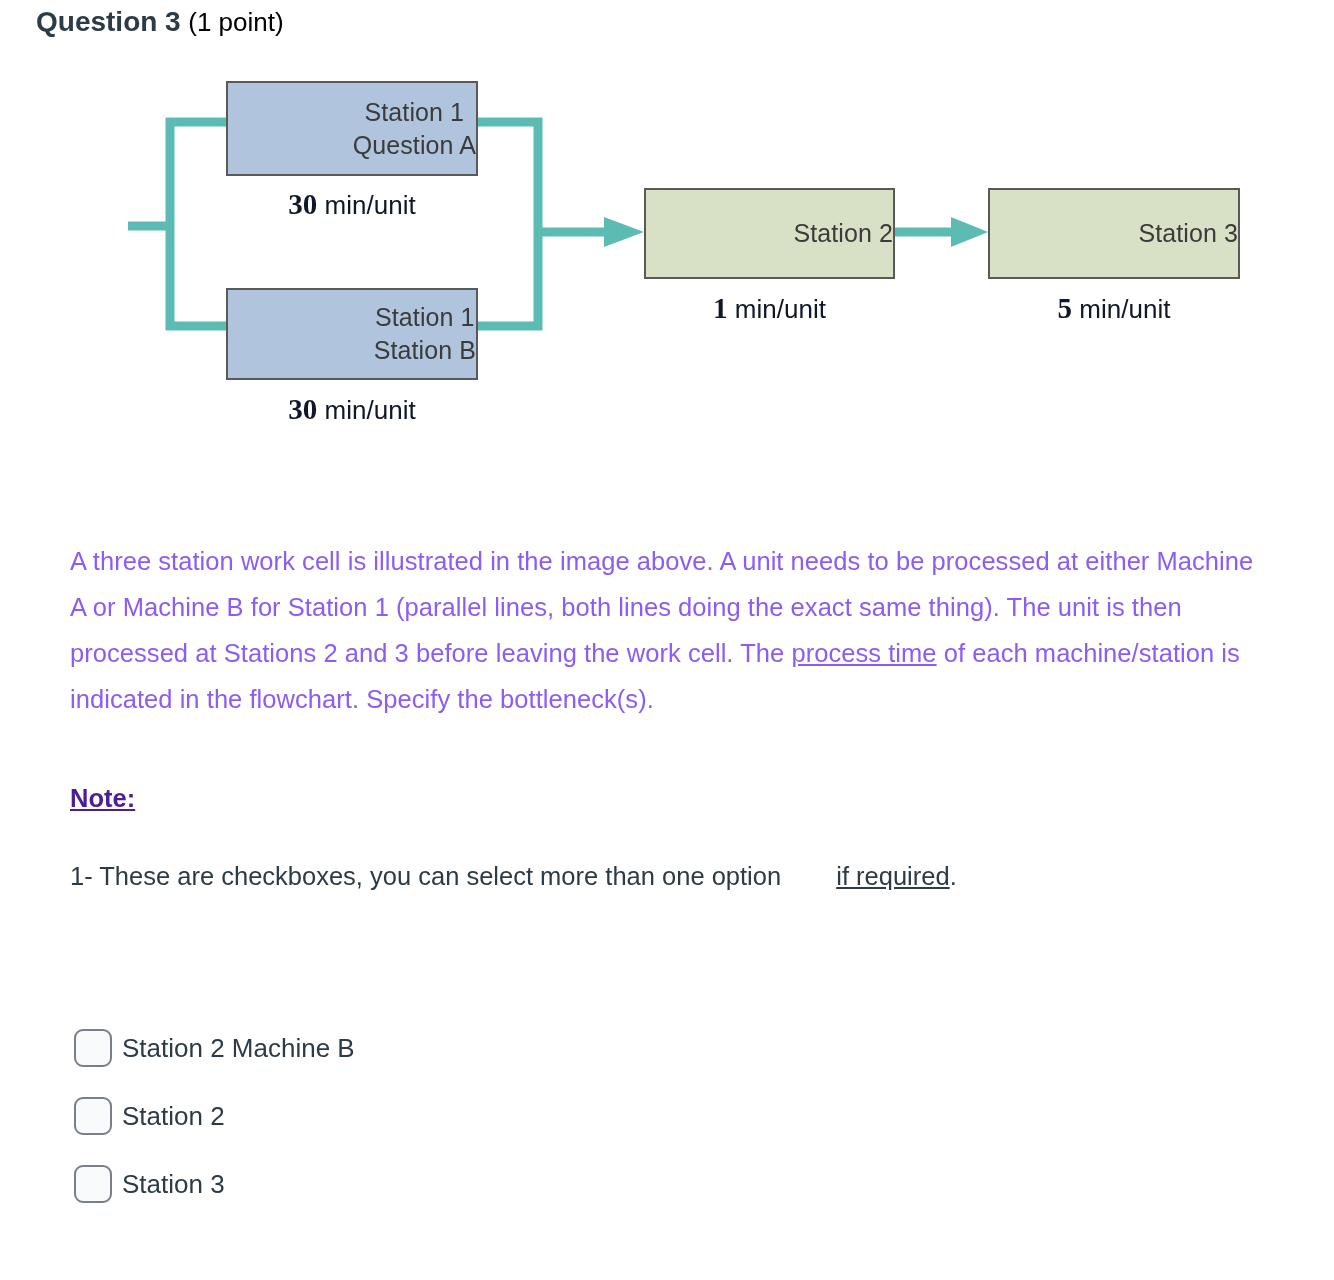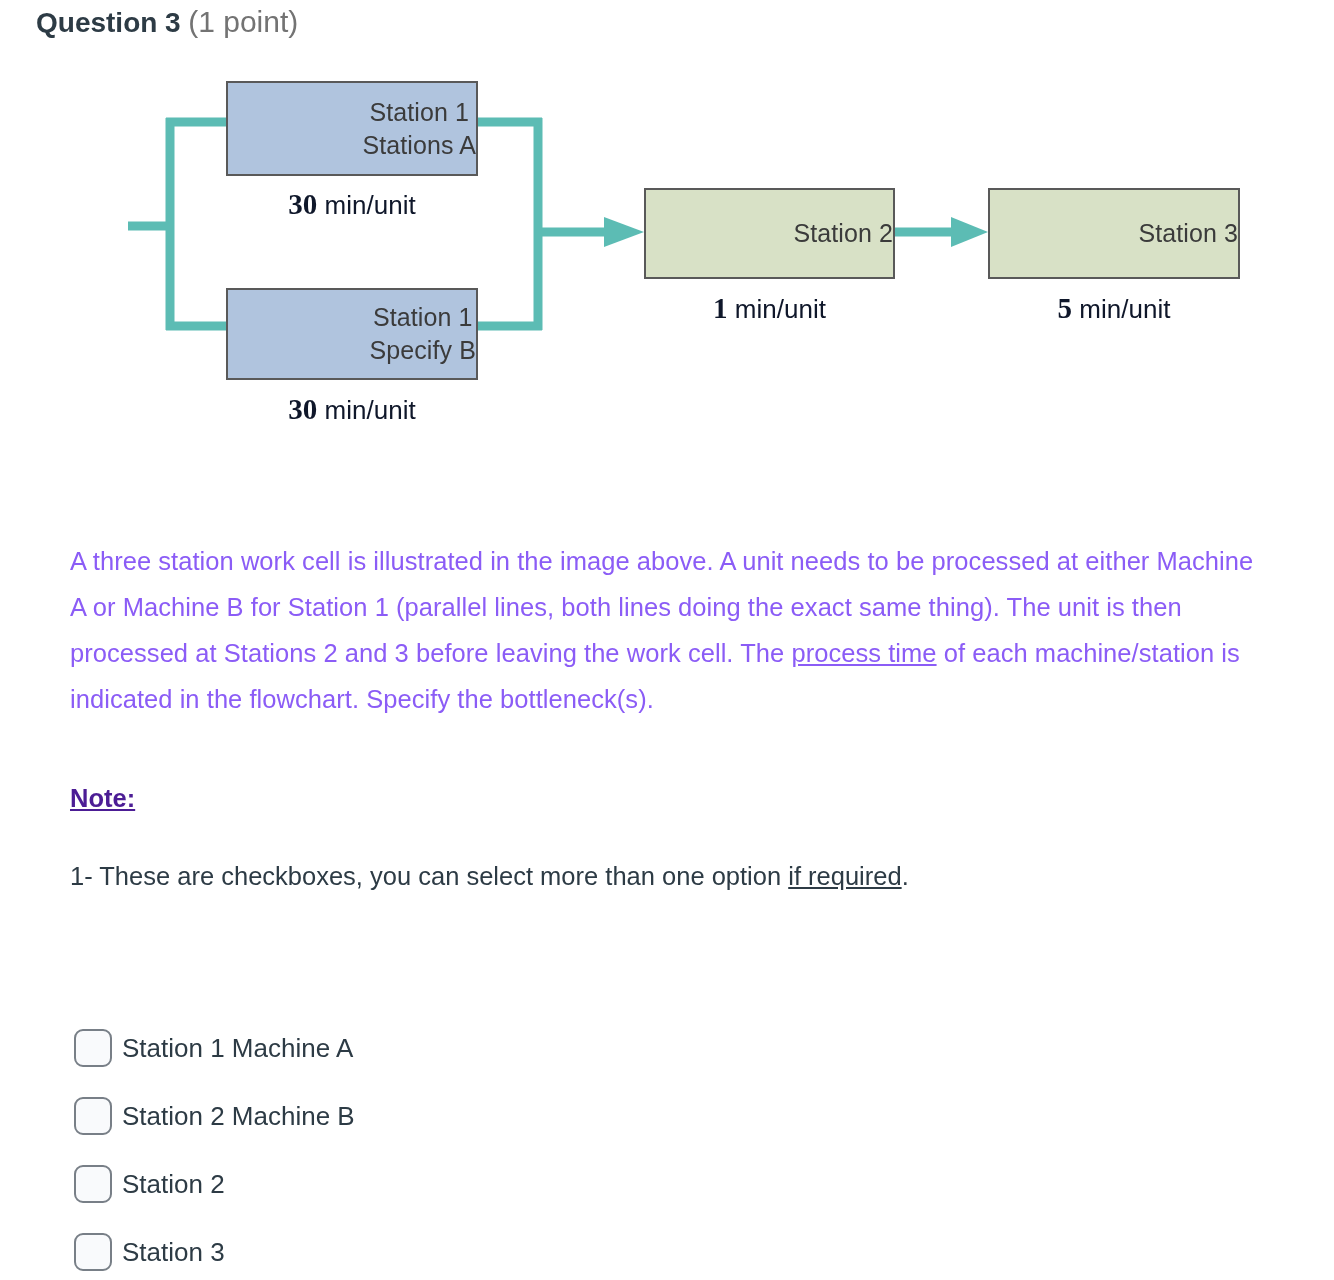--- a/index.html
+++ b/index.html
@@ -26,22 +26,22 @@
     white-space: nowrap;
     color: #2d3b45;
   }
   .q-header .q-title {
     font-weight: bold;
     font-size: 28px;
     color: #2d3b45;
   }
   .q-header .q-points {
     font-weight: normal;
-    font-size: 30px;
-    color: #737373;
+    font-size: 26px;
+    color: #000000;
   }
 
   
   .flowchart {
     position: absolute;
     left: 0px;
     top: 60px;
     width: 1334px;
     height: 400px;
   }
@@ -119,21 +119,21 @@
   .note-line {
     position: absolute;
     left: 70px;
     top: 856px;
     font-family: "Liberation Sans", sans-serif;
     font-size: 25.5px;
     line-height: 40px;
     color: #2d3b45;
     white-space: nowrap;
   }
-  .note-line u { text-decoration: underline; }
+  .note-line u { text-decoration: underline; margin-left: 48px; }
 
   
   .answers {
     position: absolute;
     left: 74px;
     top: 1014px;
     width: 700px;
   }
   .answer-row {
     display: flex;
@@ -190,32 +190,32 @@
       <line x1="895" y1="172" x2="955" y2="172"></line>
     </g>
 
     <polygon points="604,157 644,172 604,187" fill="#5cbcb4"></polygon>
     <polygon points="951,157 988,172 951,187" fill="#5cbcb4"></polygon>
   </svg>
 
   <div class="node node-blue node-machine-a">
     <div>
       <span>Station 1</span><br>
-      <span>Stations A</span>
+      <span>Question A</span>
     </div>
   </div>
   <div class="time-label time-a">
     <span class="num">30</span>
     <span>min/unit</span>
   </div>
 
   <div class="node node-blue node-machine-b">
     <div>
       <span>Station 1</span><br>
-      <span>Specify B</span>
+      <span>Station B</span>
     </div>
   </div>
   <div class="time-label time-b">
     <span class="num">30</span>
     <span>min/unit</span>
   </div>
 
   <div class="node node-green node-station-2">
     <span>Station 2</span>
   </div>
@@ -234,24 +234,20 @@
 </div>
 
 <p class="body-text"><span>A three station work cell is illustrated in the image above. A unit needs to be processed at either Machine A or Machine B for Station 1 (parallel lines, both lines doing the exact same thing). The unit is then processed at Stations 2 and 3 before leaving the work cell. The </span><u>process time</u><span> of each machine/station is indicated in the flowchart. Specify the bottleneck(s).</span></p>
 
 <div class="note-head">Note:</div>
 <div class="note-line"><span>1- These are checkboxes, you can select more than one option </span><u>if required</u><span>.</span></div>
 
 <div class="answers">
   <div class="answer-row">
     <span class="cbox"></span>
-    <span class="answer-label">Station 1 Machine A</span>
-  </div>
-  <div class="answer-row">
-    <span class="cbox"></span>
     <span class="answer-label">Station 2 Machine B</span>
   </div>
   <div class="answer-row">
     <span class="cbox"></span>
     <span class="answer-label">Station 2</span>
   </div>
   <div class="answer-row">
     <span class="cbox"></span>
     <span class="answer-label">Station 3</span>
   </div>

